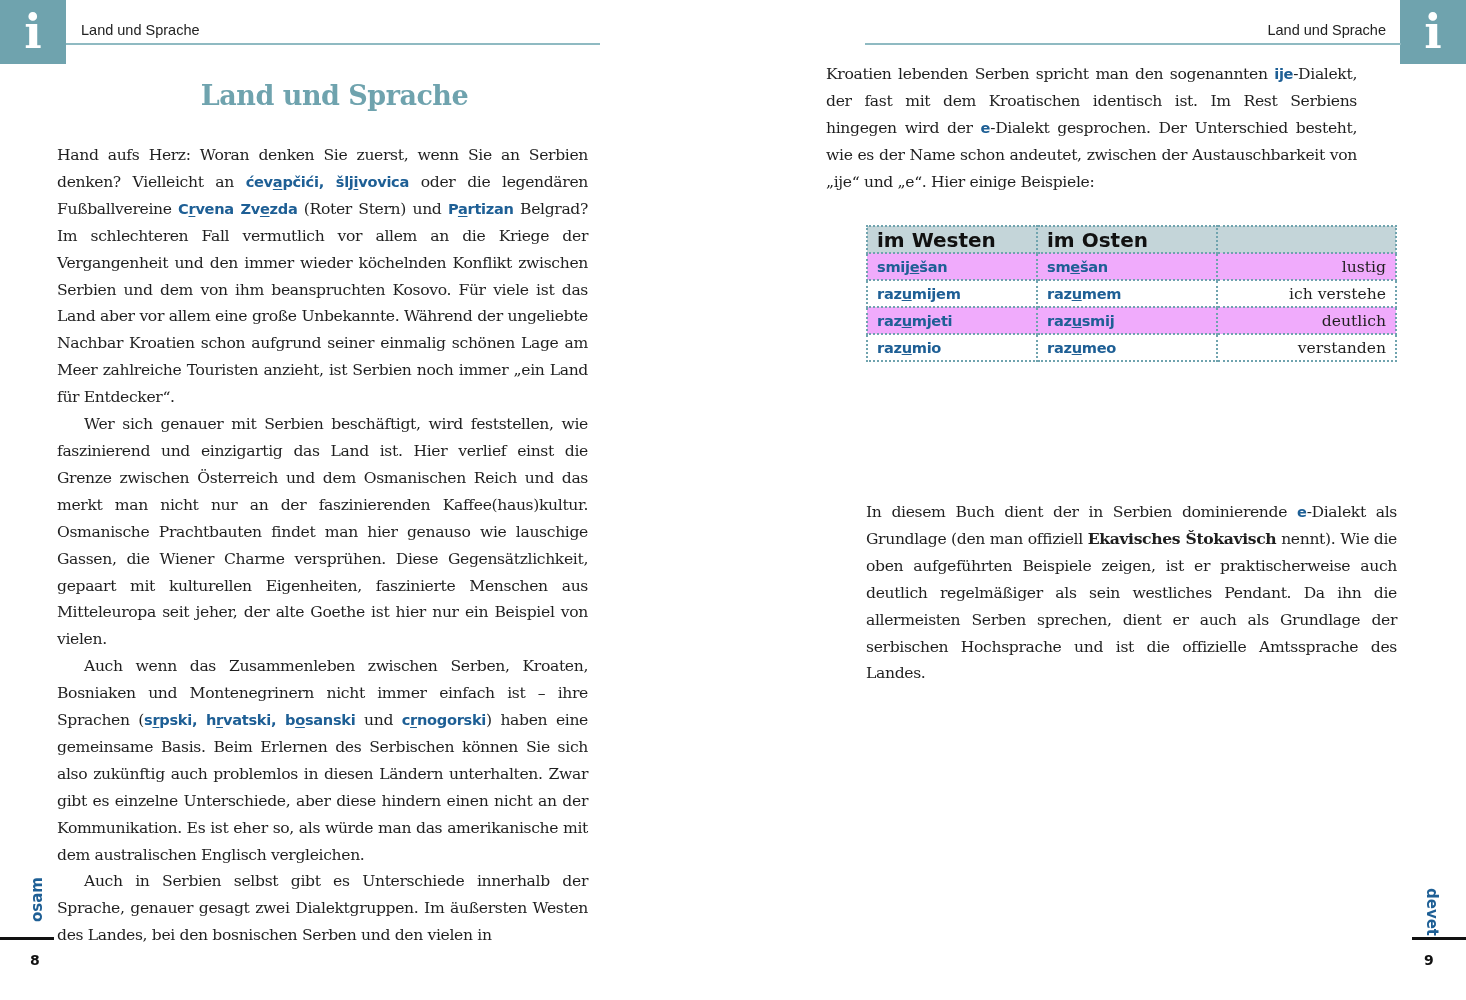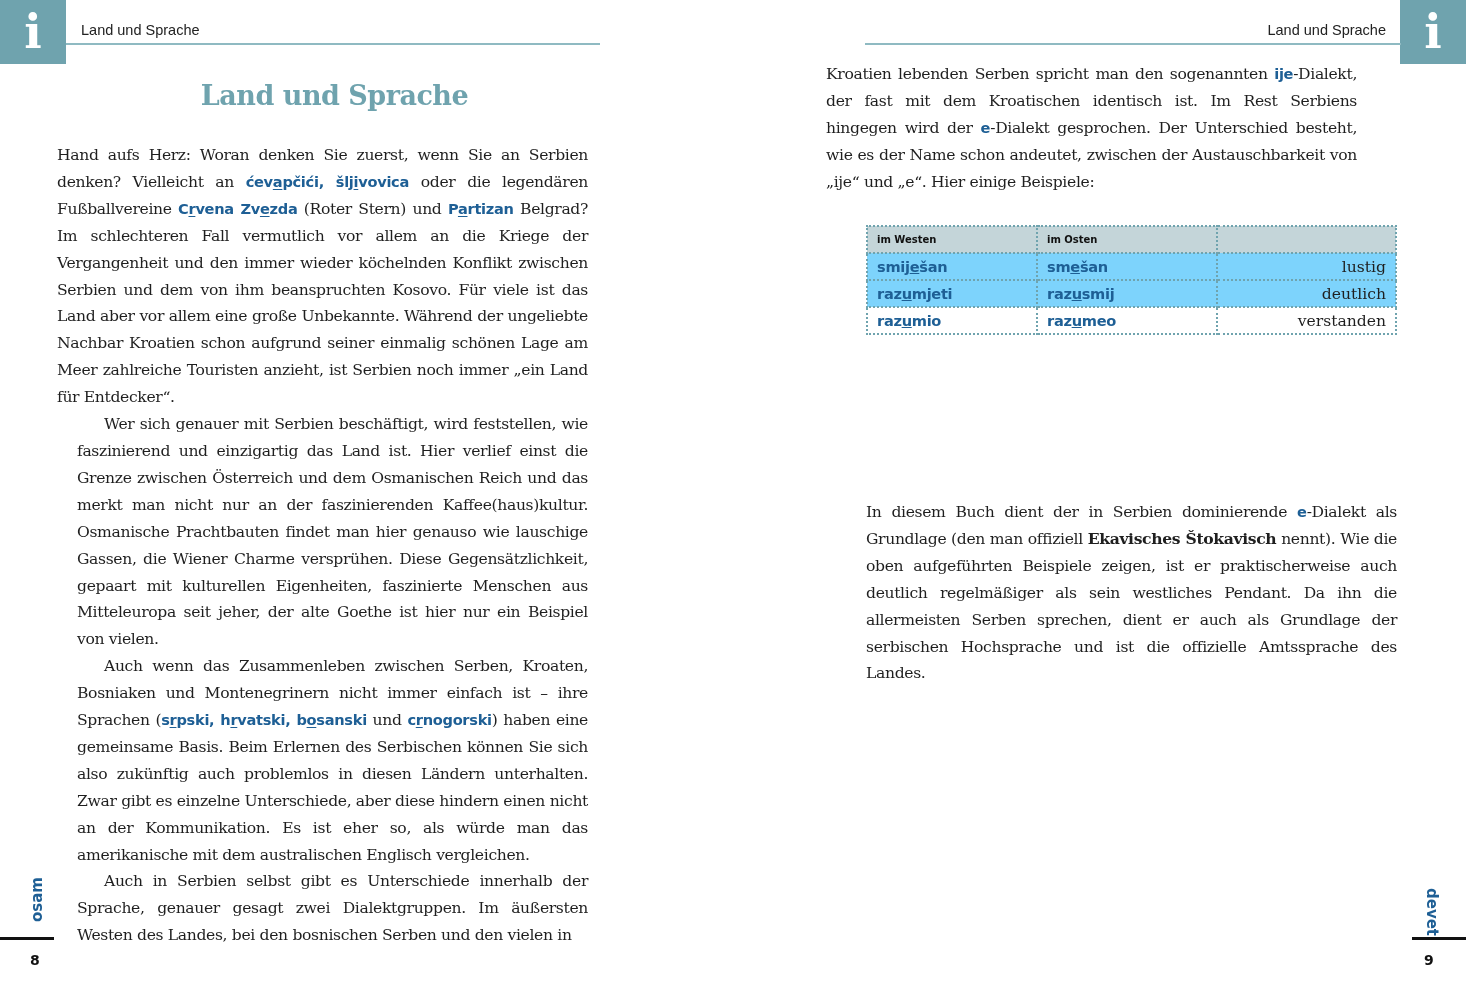--- a/index.html
+++ b/index.html
@@ -30,38 +30,38 @@
     font-family:"DejaVu Serif", serif; font-weight:bold; font-size:27px; color:#6fa3ae; letter-spacing:-0.5px;
   }
 
   .col {
     position:absolute; font-size:15.6px; line-height:26.9px; text-align:justify;
     letter-spacing:-0.35px;
   }
   .col-left { left:57px; top:142px; width:531px; }
   .col-right { left:826px; top:61px; width:531px; }
   .col p { margin:0; }
-  .col p.indent { text-indent:27px;margin-left:20px; }
+  .col p.indent { text-indent:27px; }
   .kw {
     font-family:"DejaVu Sans", sans-serif; font-weight:bold; color:#1e5f95; font-size:14.6px; letter-spacing:-0.3px;
   }
   .kw u { text-decoration:underline; text-underline-offset:2px; }
   .bold { font-weight:bold; }
 
   .vtable {
     position:absolute; left:866px; top:225px; width:531px; border-collapse:collapse;
     font-size:15.6px;
   }
   .vtable td, .vtable th {
     border:2px dotted #6fa3ae; height:25px; padding:0 9px; text-align:left; vertical-align:middle;
   }
   .vtable th {
-    background:#c4d5d9; font-family:"DejaVu Sans", sans-serif; font-weight:bold; font-size:10px; color:#111;
+    background:#c4d5d9; font-family:"DejaVu Sans", sans-serif; font-weight:bold; font-size:20px; color:#111;
   }
-  .vtable tr.shade td { background:#7dd3fc; }
+  .vtable tr.shade td { background:#f0abfc; }
   .vtable td.w, .vtable td.e {
     font-family:"DejaVu Sans", sans-serif; font-weight:bold; color:#1e5f95; font-size:14.6px; letter-spacing:-0.3px;
   }
   .vtable td.g { font-family:"DejaVu Serif", serif; color:#1f1f1f;text-align:right; }
   .vtable col.c1 { width:170px; }
   .vtable col.c2 { width:180px; }
 
   .side-word {
     position:absolute; font-family:"DejaVu Sans", sans-serif; font-weight:bold; color:#1e5f95; font-size:15px;
     white-space:nowrap;
@@ -121,20 +121,25 @@
       <th>im Osten</th>
       <th></th>
     </tr>
   </thead>
   <tbody id="table-body">
       <tr class="shade">
         <td class="w"><span>smij</span><u>e</u><span>šan</span></td>
         <td class="e"><span>sm</span><u>e</u><span>šan</span></td>
         <td class="g">lustig</td>
       </tr>
+      <tr>
+        <td class="w"><span>raz</span><u>u</u><span>mijem</span></td>
+        <td class="e"><span>raz</span><u>u</u><span>mem</span></td>
+        <td class="g">ich verstehe</td>
+      </tr>
       <tr class="shade">
         <td class="w"><span>raz</span><u>u</u><span>mjeti</span></td>
         <td class="e"><span>raz</span><u>u</u><span>smij</span></td>
         <td class="g">deutlich</td>
       </tr>
       <tr>
         <td class="w"><span>raz</span><u>u</u><span>mio</span></td>
         <td class="e"><span>raz</span><u>u</u><span>meo</span></td>
         <td class="g">verstanden</td>
       </tr>

